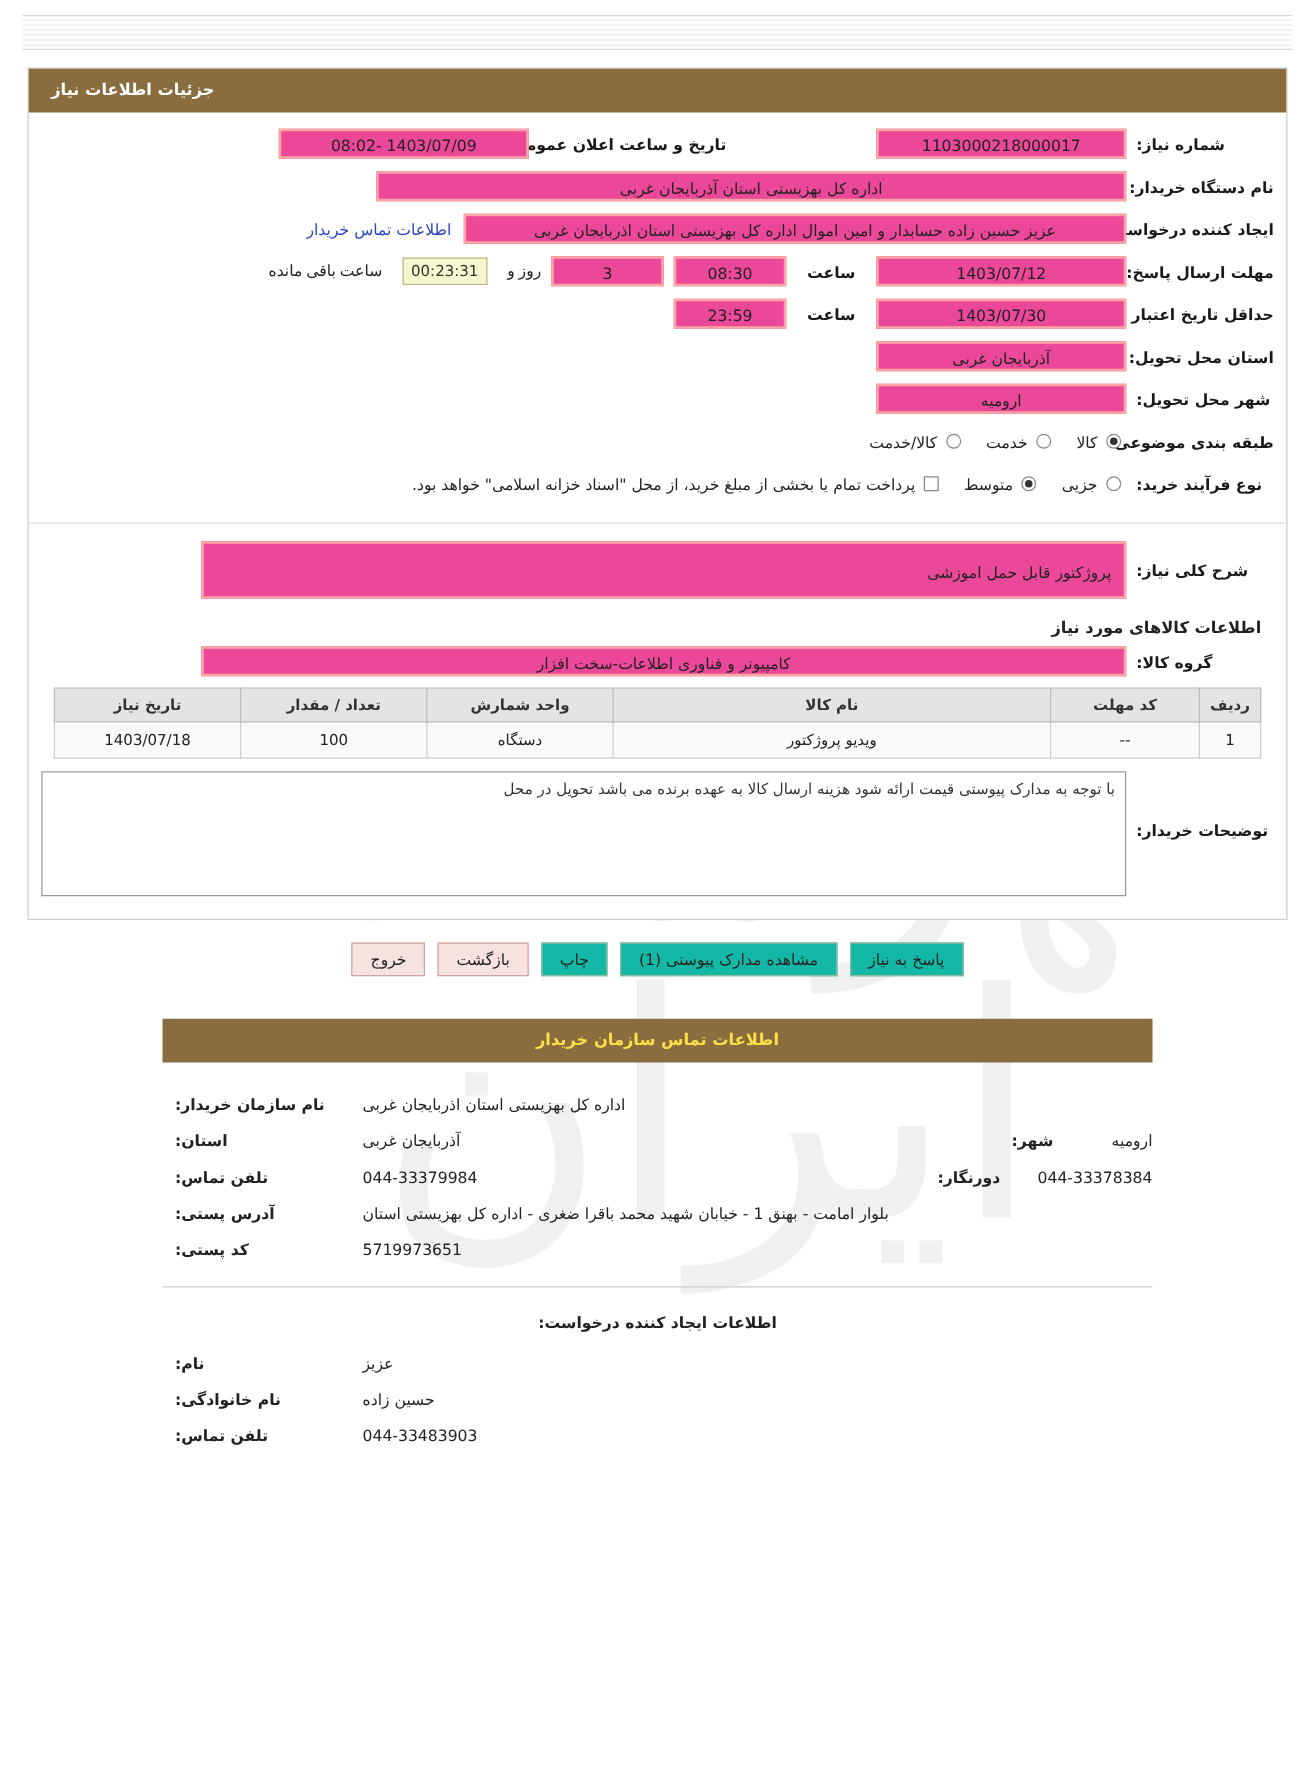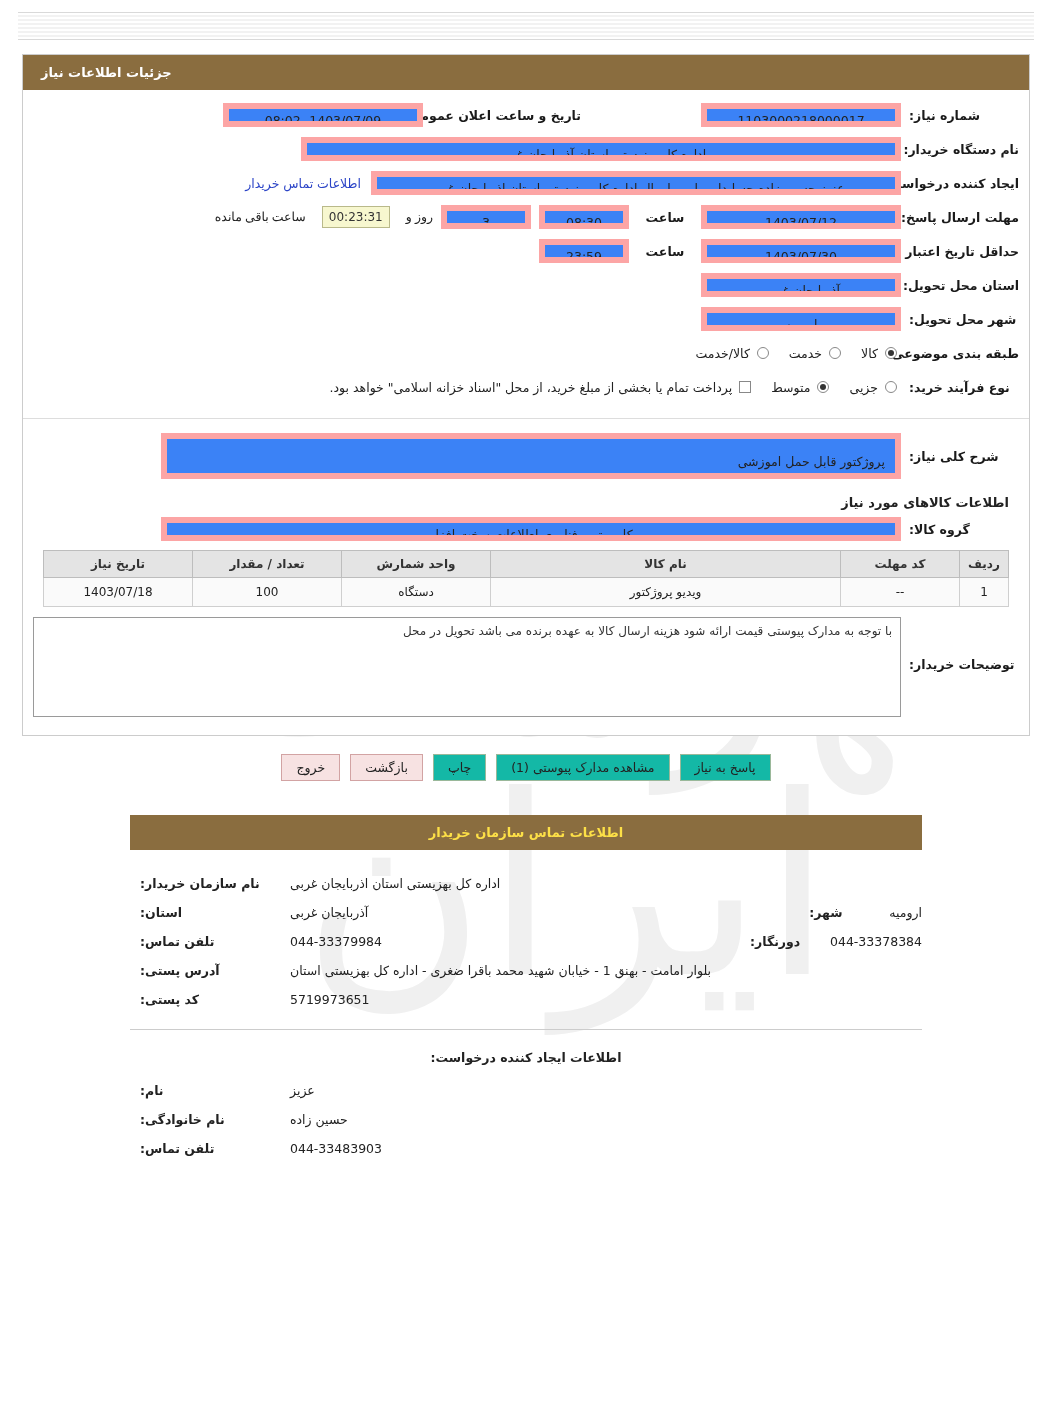--- a/index.html
+++ b/index.html
@@ -92,22 +92,22 @@
     font-weight: bold;
     color: #1a1a1a;
     text-align: left;
     padding-left: 8px;
     white-space: nowrap;
   }
   .lbl.w150 { width: 150px; }
   .lbl.w110 { width: 110px; }
   .lbl.w60 { width: 60px; }
   .fld {
-    border: 6px solid #fca5a5;
-    background: #3b82f6;
+    border: 2px solid #fca5a5;
+    background: #ec4899;
     height: 24px;
     line-height: 24px;
     font-size: 12.5px;
     text-align: center;
     color: #222;
     box-sizing: border-box;
     overflow: hidden;
     white-space: nowrap;
   }
   .fld.w200 { width: 200px; }

